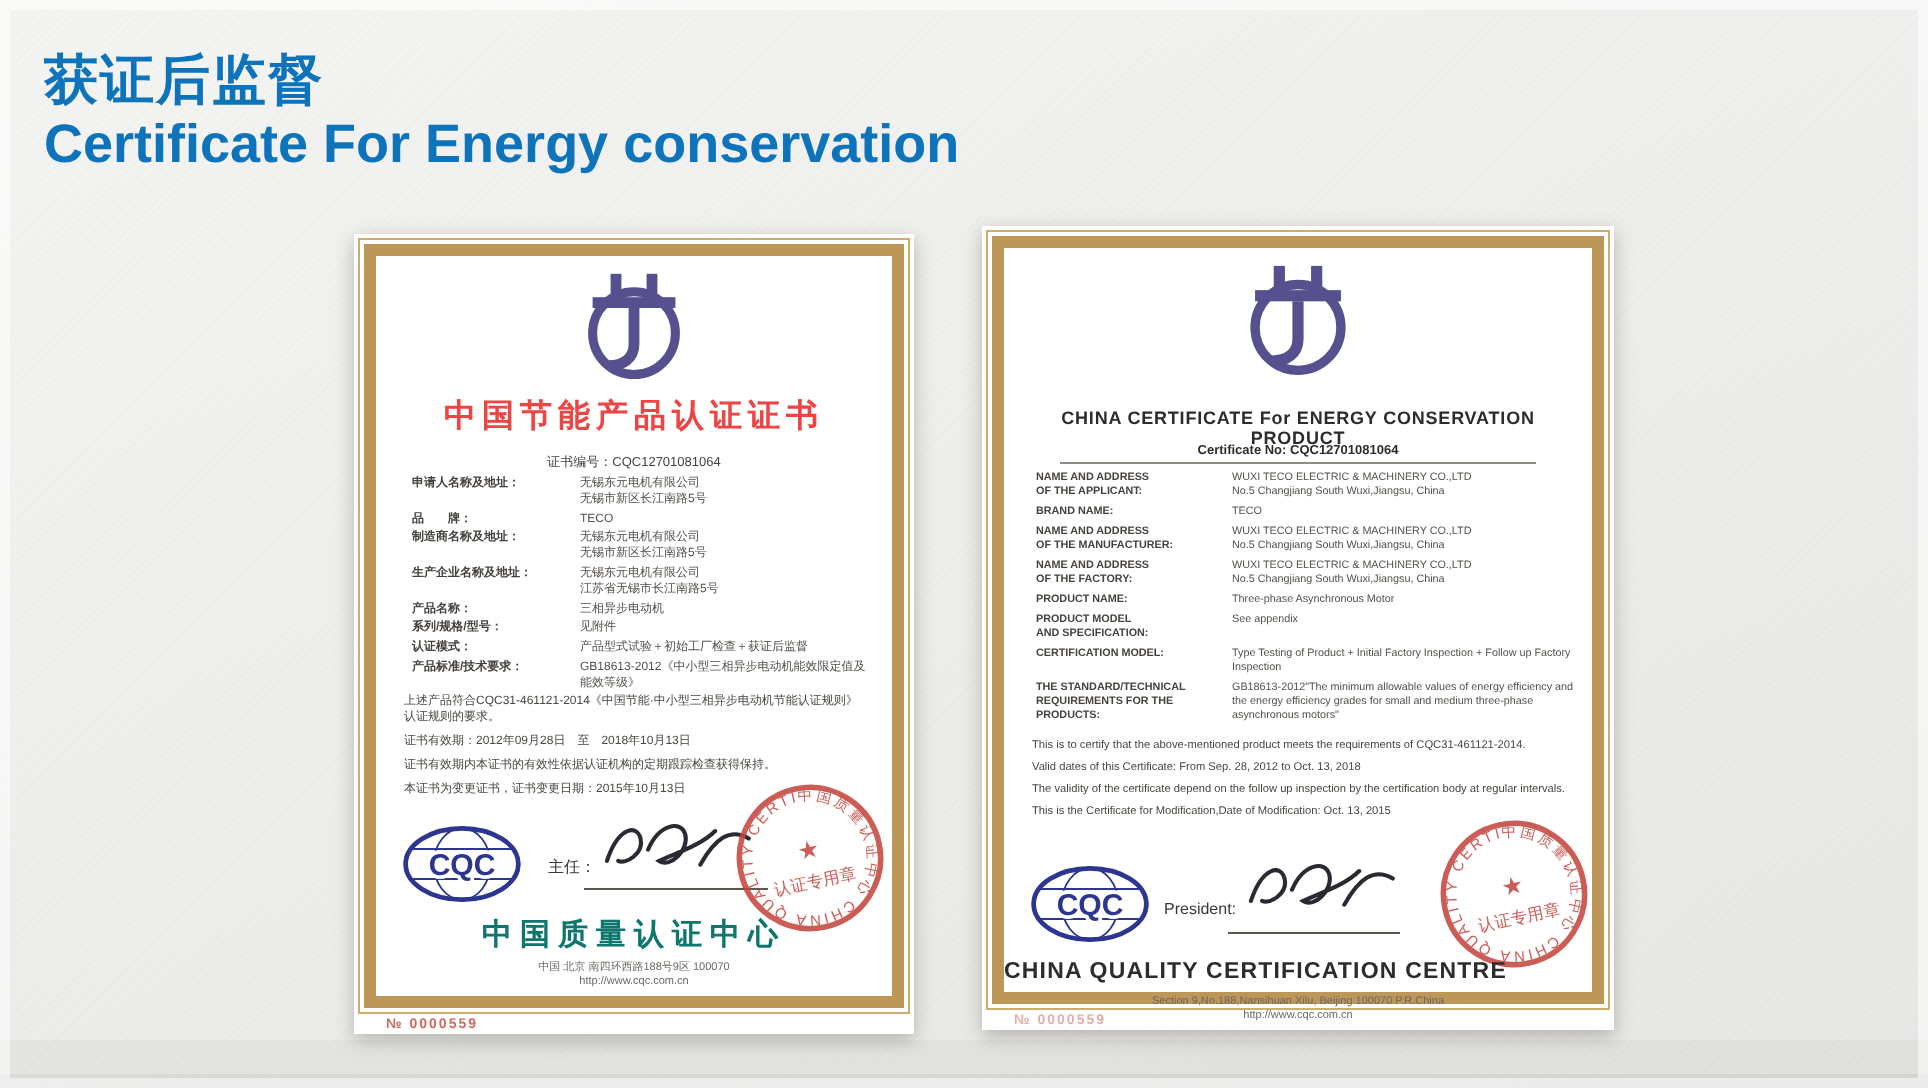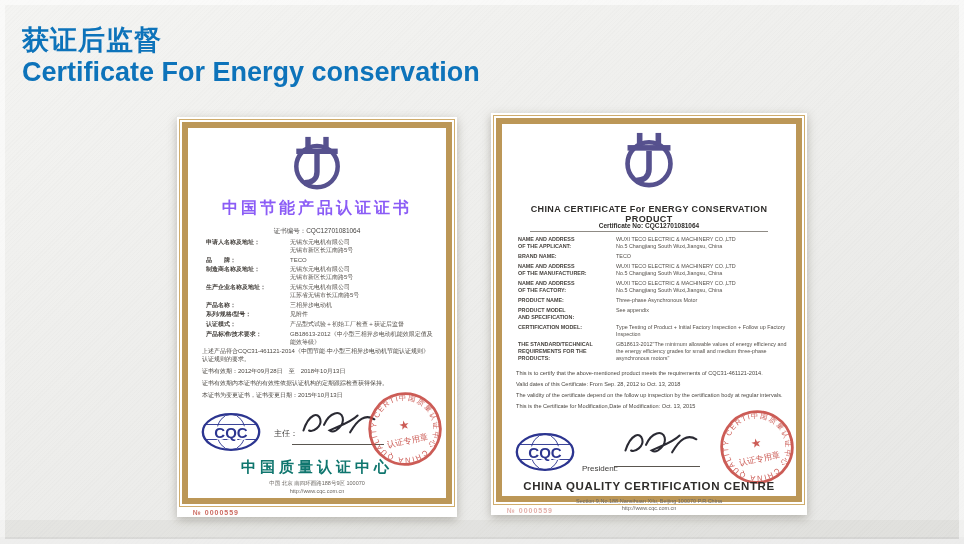--- a/index.html
+++ b/index.html
@@ -24,21 +24,21 @@
   .cert-right { left:491px; top:113px; width:316px; height:402px; }
   .cert-frame { position:absolute; left:5px; top:5px; right:5px; bottom:13px;
                 border:6px solid #bc9757; outline:1px solid #cfac6c; outline-offset:2px; }
   .cert-body { position:absolute; inset:0; color:#3c3a38; }
 
   .c-logo { position:absolute; left:50%; transform:translateX(-50%); }
   .pre { white-space:pre-line; }
 
   
   .l-title { position:absolute; top:70px; left:0; right:0; text-align:center;
-             font-size:16px; font-weight:bold; letter-spacing:3px; color:#8b5cf6; }
+             font-size:16px; font-weight:bold; letter-spacing:3px; color:#ef4444; }
   .l-certno { position:absolute; top:99px; left:0; right:0; text-align:center; font-size:6.5px; color:#454341; }
   .l-fields { position:absolute; top:111px; left:18px; right:10px; }
   .frow { display:flex; margin-bottom:2px; }
   .l-fields .flabel { width:84px; flex:none; font-size:6px; line-height:1.3; color:#46423e; font-weight:bold; }
   .l-fields .fvalue { flex:1; font-size:6px; line-height:1.3; color:#55504b; }
   .l-paras { position:absolute; top:219px; left:14px; right:12px; }
   .l-paras .para { font-size:6px; line-height:1.35; color:#4a4641; margin-bottom:4px; }
   .sig-row { position:absolute; left:0; right:0; }
   .cert-left .sig-row { top:272px; height:60px; }
   .cqc-logo { position:absolute; left:12px; top:12px; }
@@ -63,25 +63,25 @@
              font-size:9px; font-weight:bold; letter-spacing:0.4px; color:#2e2c2a; }
   .r-certno { position:absolute; top:98px; left:28px; right:28px; text-align:center;
               font-size:6.5px; font-weight:bold; color:#2f2d2b; border-bottom:1px solid #8f8b85; padding-bottom:2px; }
   .r-fields { position:absolute; top:112px; left:16px; right:8px; }
   .r-fields .flabel { width:98px; flex:none; font-size:5.4px; line-height:1.3; color:#47433f; font-weight:bold; }
   .r-fields .fvalue { flex:1; font-size:5.4px; line-height:1.3; color:#55504b; }
   .r-fields .frow { margin-bottom:3px; }
   .r-paras { position:absolute; top:246px; left:14px; right:10px; }
   .r-paras .para { font-size:5.6px; line-height:1.35; color:#4a4641; margin-bottom:3.5px; }
   .cert-right .sig-row { top:296px; height:60px; }
-  .cert-right .sig-label { left:80px; top:44px; }
+  .cert-right .sig-label { left:80px; top:30px; }
   .cert-right .sig-script { left:116px; top:4px; }
   .cert-right .sig-line { left:112px; top:46px; width:86px; }
   .cert-right .stamp { right:0px; top:-12px; }
-  .org-en { position:absolute; top:356px; left:0; right:0; text-align:center;
+  .org-en { position:absolute; top:356px; left:0; right:0; 
             font-size:11.5px; font-weight:bold; letter-spacing:0.6px; color:#2e2c2a; }
   .cert-right .org-addr { top:374px; }
   .cert-right .org-url { top:381px; }
   .cert-right .serial { opacity:0.55; }
 </style>
 </head>
 <body>
 
 <div class="slide">
 

